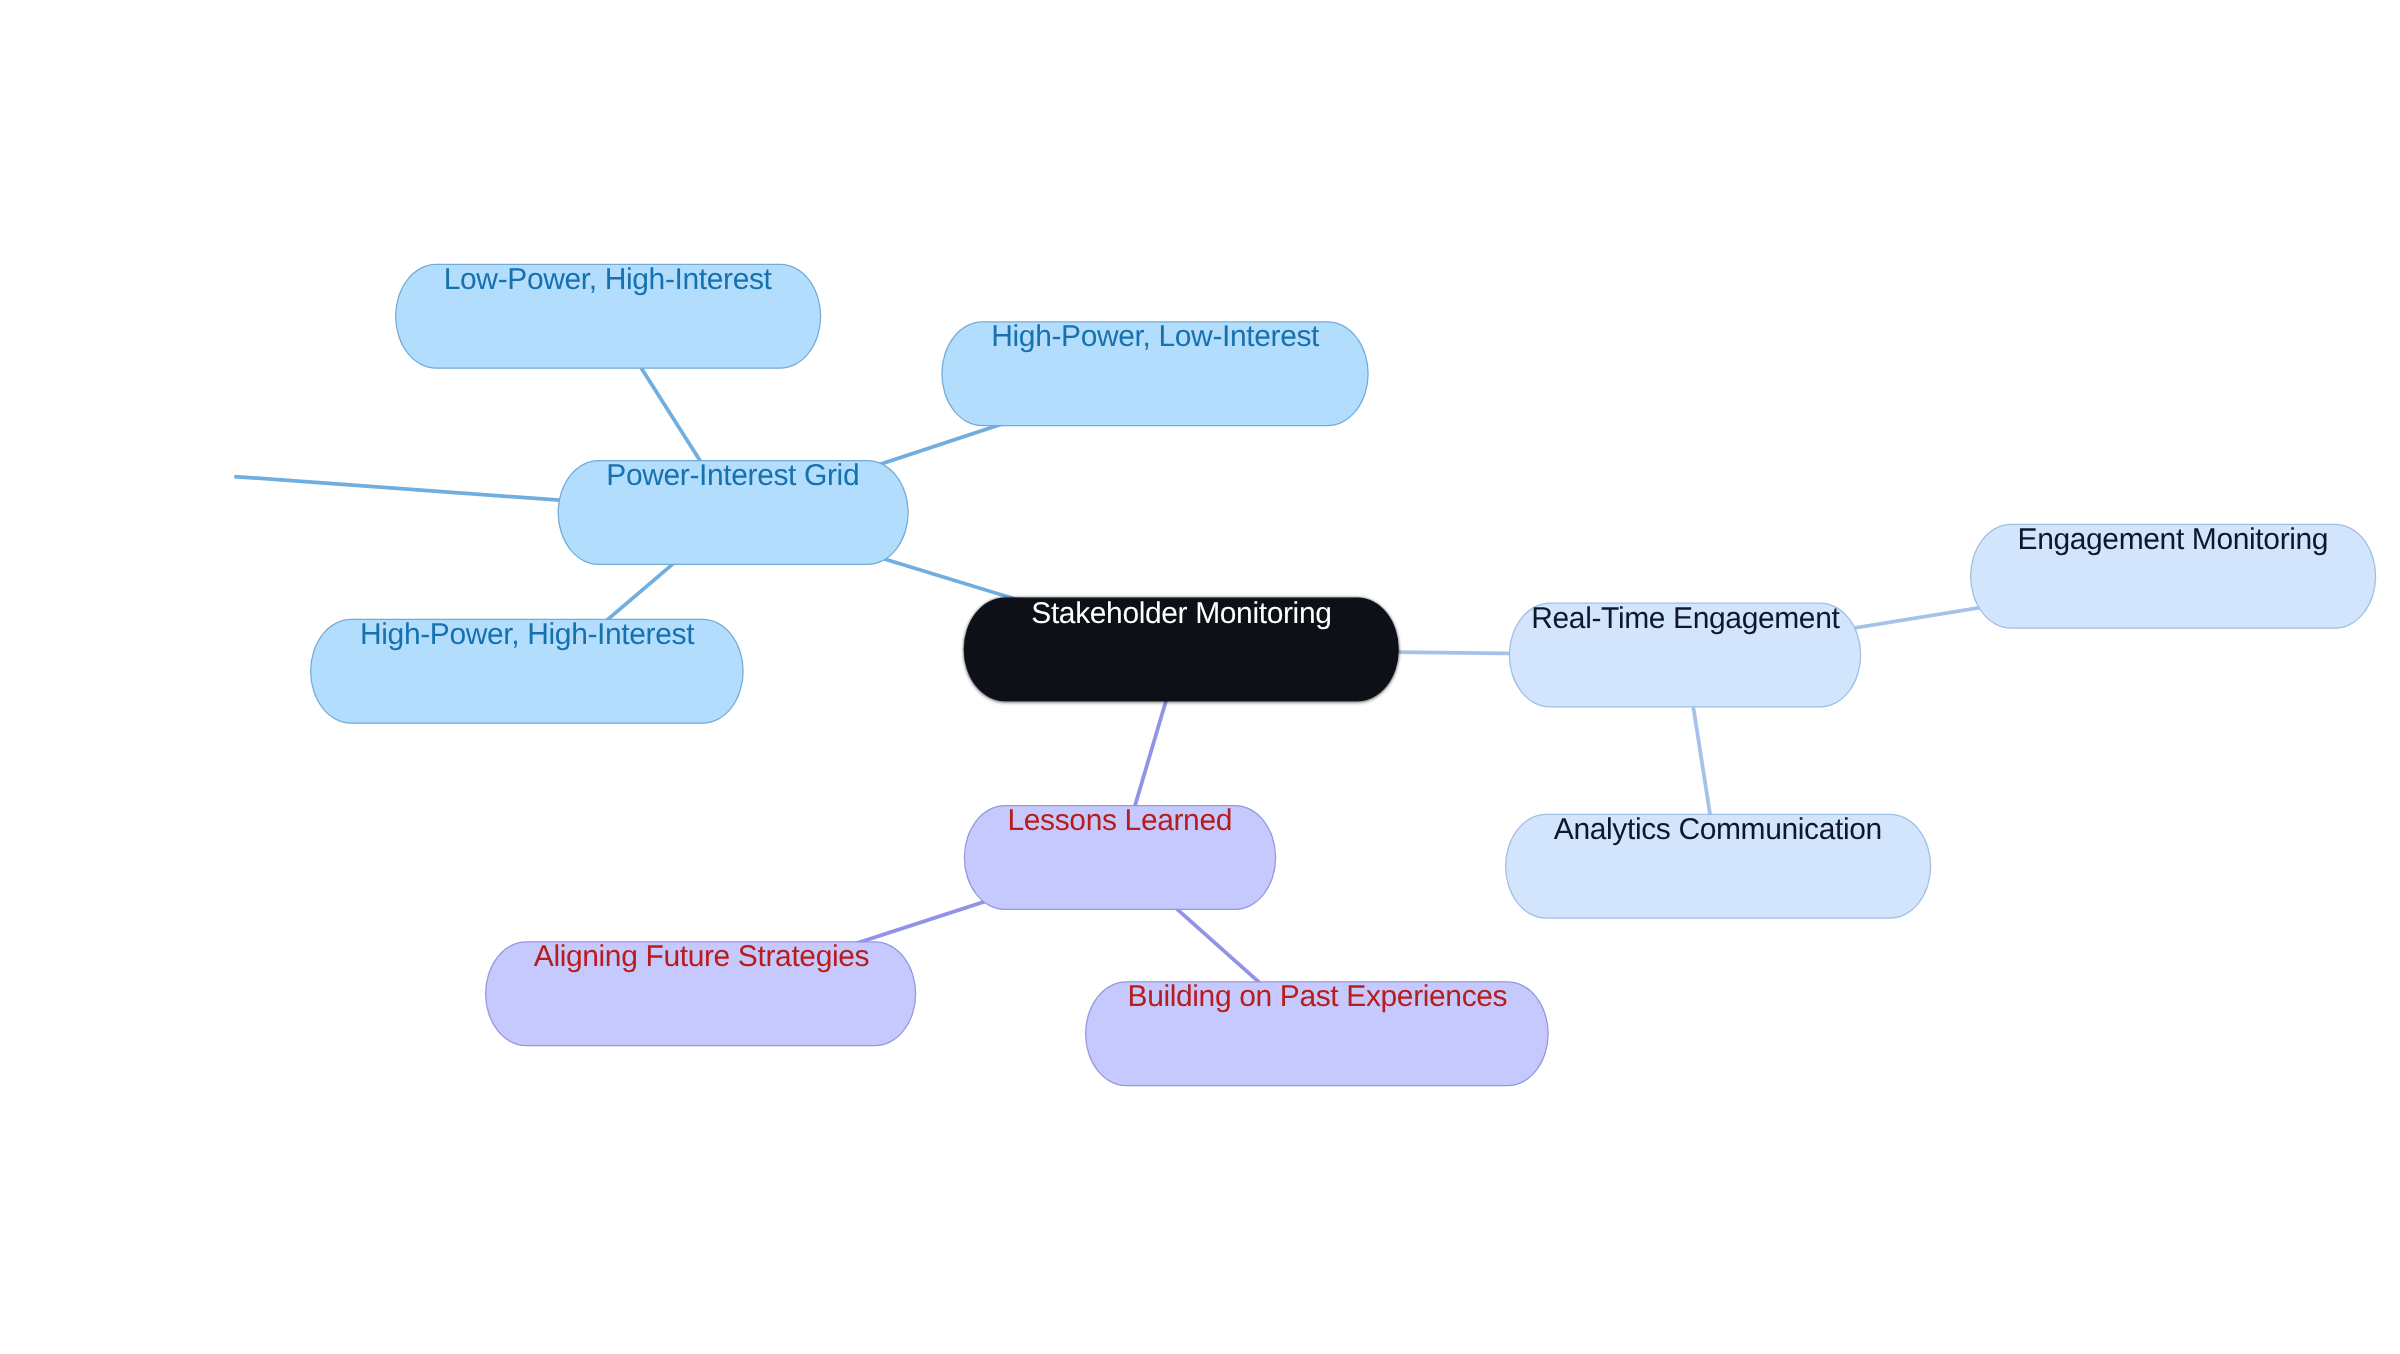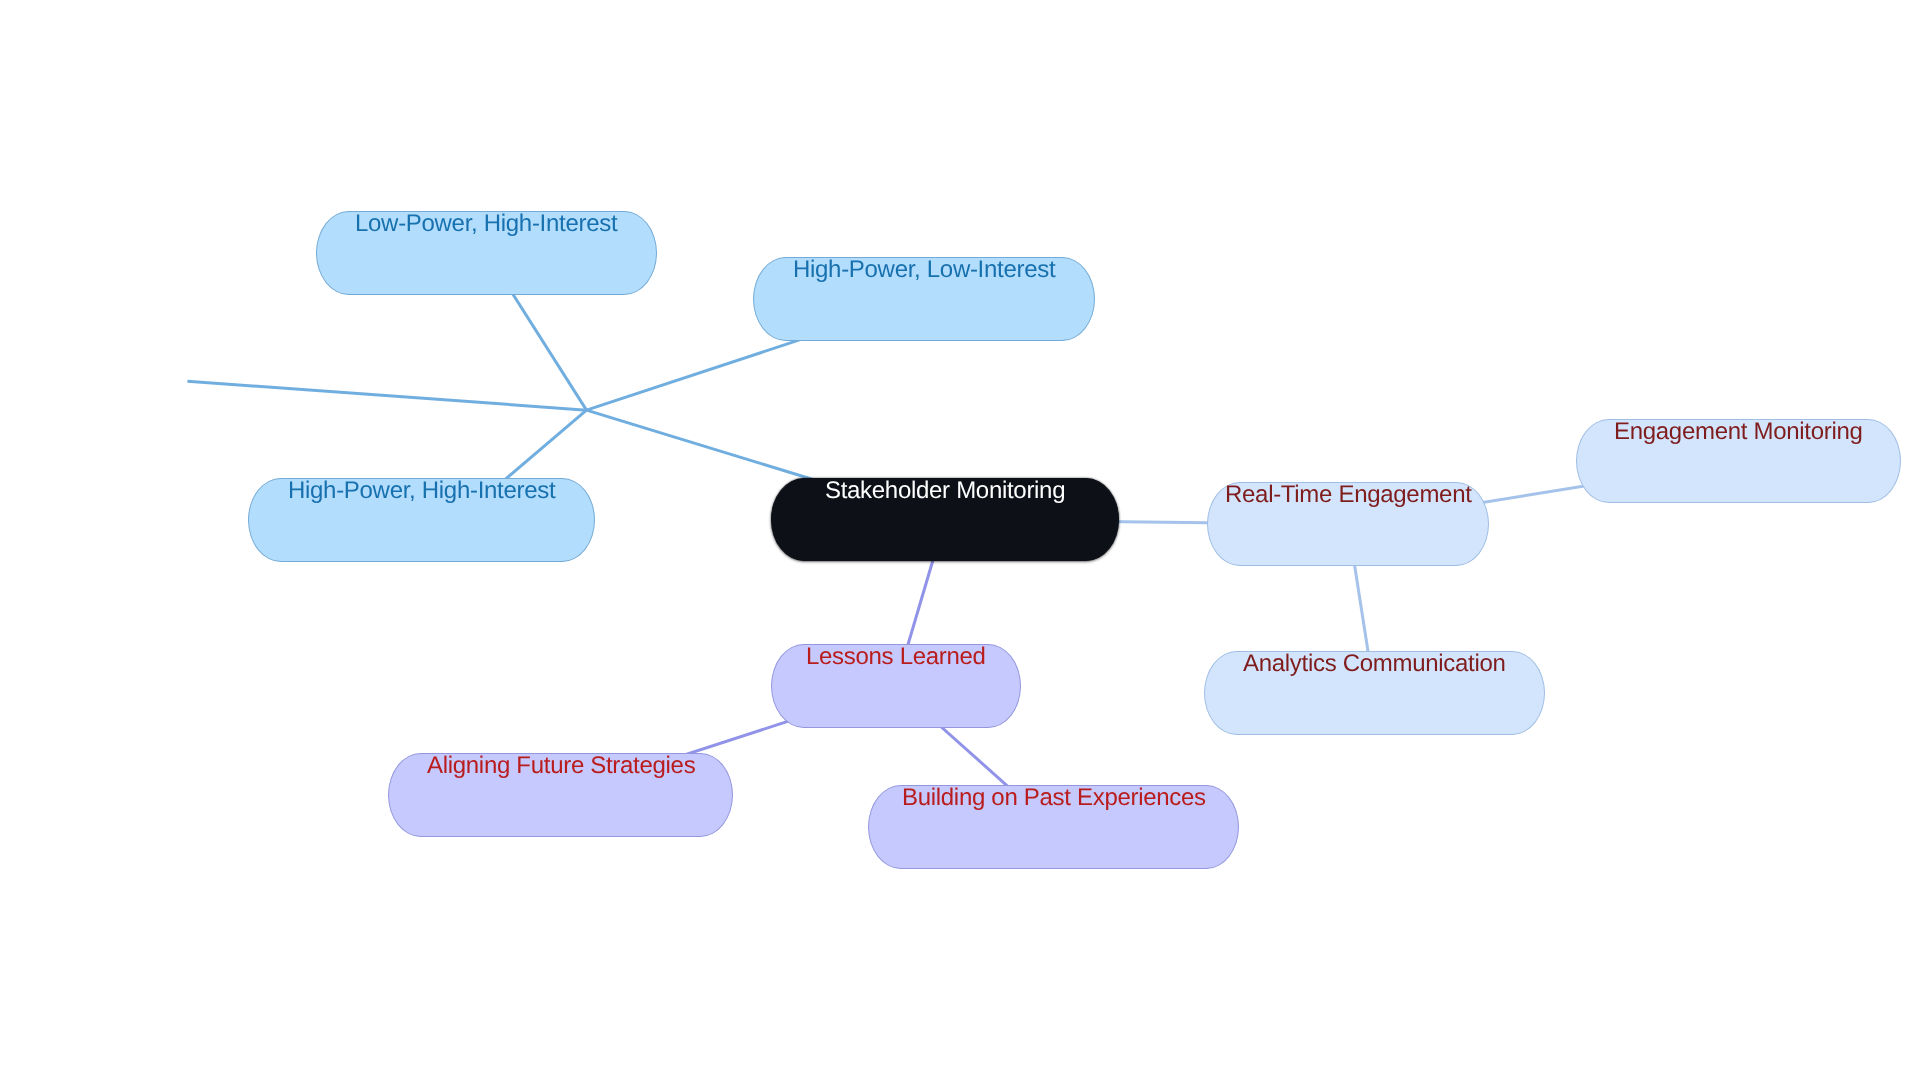--- a/index.html
+++ b/index.html
@@ -71,21 +71,21 @@
   .node.root .node-label { color: #ffffff; }
   .node.blue {
     background: #b3ddfd;
     border-color: #74abd6;
   }
   .node.blue .node-label { color: #1771ae; }
   .node.lightblue {
     background: #d3e5fd;
     border-color: #9fbee4;
   }
-  .node.lightblue .node-label { color: #7f1d1d; }
+  .node.lightblue .node-label { color: #0f172a; }
   .node.purple {
     background: #c6c9fd;
     border-color: #9497de;
   }
   .node.purple .node-label { color: #b91c1c; }
 </style>
 </head>
 <body>
 
 <div id="mindmap">
@@ -101,27 +101,30 @@
       <line class="edge edge-lightblue" x1="1348.2" y1="524.25" x2="1374.55" y2="693.15"></line>
       <line class="edge edge-purple" x1="944.9" y1="519.8" x2="895.65" y2="686.25"></line>
       <line class="edge edge-purple" x1="895.65" y1="686.25" x2="560.75" y2="795.15"></line>
       <line class="edge edge-purple" x1="895.65" y1="686.25" x2="1053.55" y2="827.15"></line>
     </g>
   </svg>
   <div id="node-layer">
       <div class="node root" style="left: 771.1px; top: 478.3px; width: 347.6px; height: 83px;">
         <span class="node-label">Stakeholder Monitoring</span>
       </div>
+      <div class="node blue" style="left: 446px; top: 368px; width: 281px; height: 84.3px;">
+        <span class="node-label">Power-Interest Grid</span>
+      </div>
       <div class="node blue" style="left: 315.8px; top: 210.6px; width: 341.5px; height: 84.3px;">
         <span class="node-label">Low-Power, High-Interest</span>
       </div>
       <div class="node blue" style="left: 752.7px; top: 256.75px; width: 342.3px; height: 84.3px;">
         <span class="node-label">High-Power, Low-Interest</span>
       </div>
-      <div class="node blue" style="left: 248.4px; top: 478px; width: 346.6px; height: 84.3px;">
+      <div class="node blue" style="left: 248.4px; top: 495px; width: 346.6px; height: 84.3px;">
         <span class="node-label">High-Power, High-Interest</span>
       </div>
       <div class="node lightblue" style="left: 1207.2px; top: 482.1px; width: 282px; height: 84.3px;">
         <span class="node-label">Real-Time Engagement</span>
       </div>
       <div class="node lightblue" style="left: 1575.5px; top: 419px; width: 325.3px; height: 84.3px;">
         <span class="node-label">Engagement Monitoring</span>
       </div>
       <div class="node lightblue" style="left: 1204px; top: 651px; width: 341.1px; height: 84.3px;">
         <span class="node-label">Analytics Communication</span>

